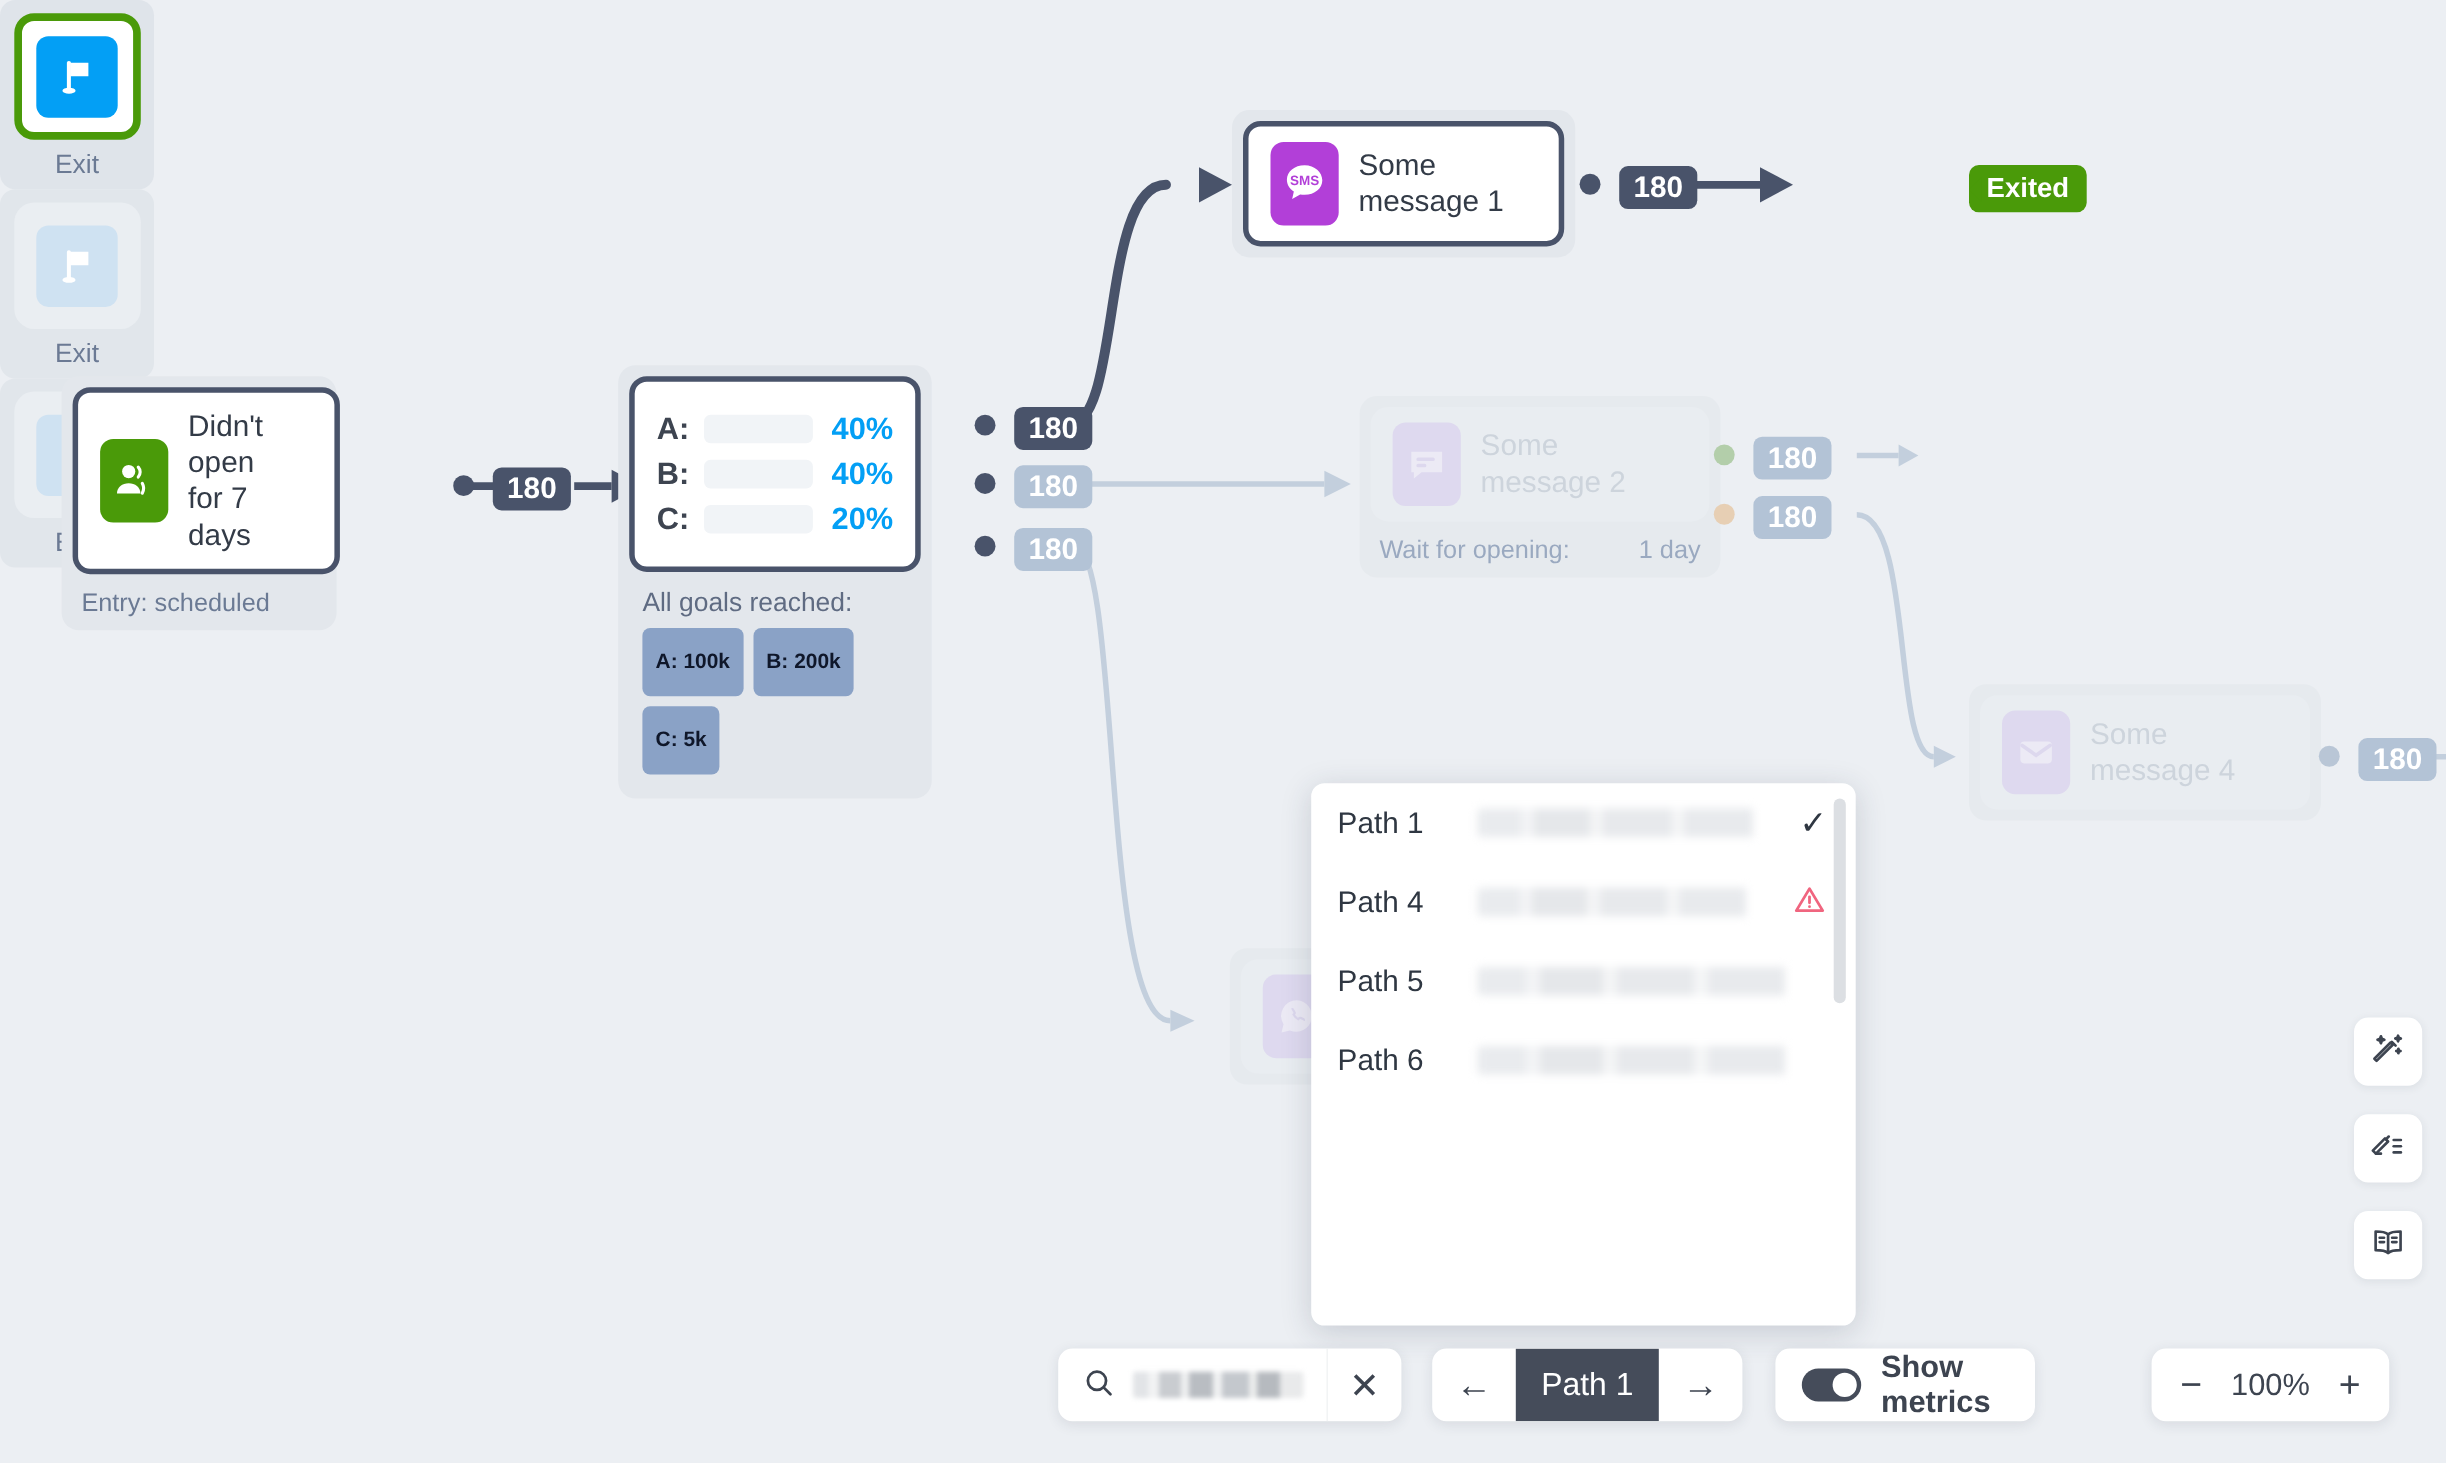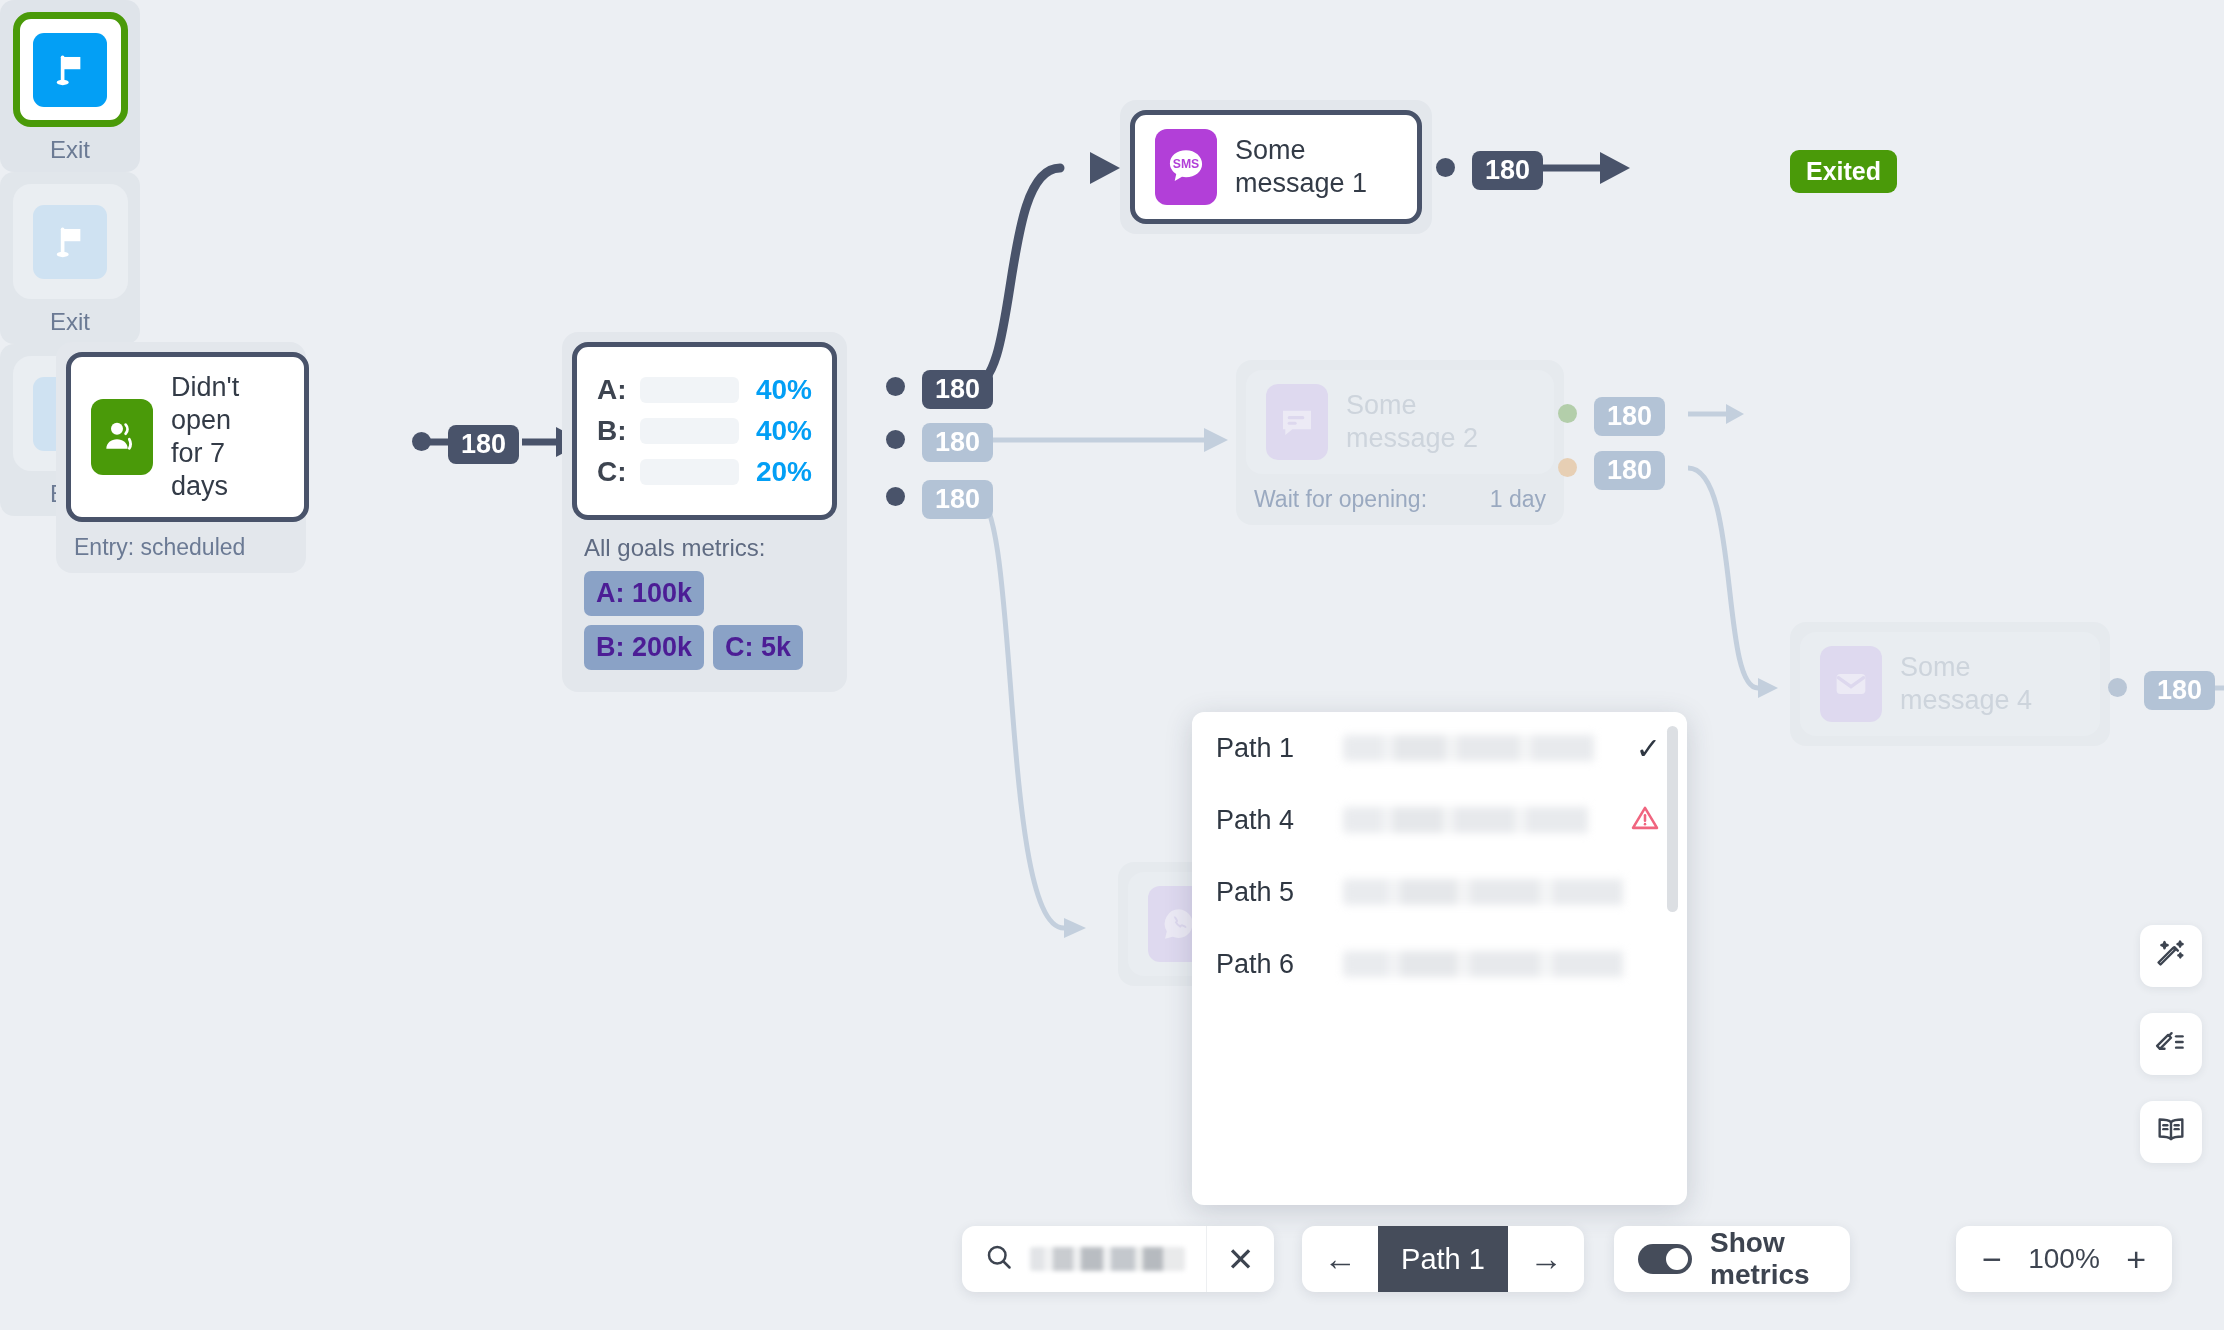--- a/index.html
+++ b/index.html
@@ -36,21 +36,21 @@
   #split-node { left:562px; top:332px; width:285px; }
   #split-node .node-card { display:block; padding:18px 20px; }
   .bar-row { display:flex; align-items:center; gap:13px; margin:9px 0; }
   .bar-label { font-size:28px; font-weight:bold; color:#3d4450; width:32px; }
   .bar-track { width:107px; height:26px; background:#f1f4f7; border-radius:6px; overflow:hidden; }
   .bar-fill { height:100%; background:#039ff5; border-radius:6px; }
   .bar-pct { font-size:28px; font-weight:bold; color:#039ff5; margin-left:4px; }
   .goals-box { padding:14px 12px 12px 12px; }
   .goals-title { font-size:24px; color:#5f6b82; margin-bottom:9px; }
   .goal-chips { display:flex; flex-wrap:wrap; gap:9px; }
-  .goal-chip { background:#8aa2c6; color:#4c1d95; font-size:27px; font-weight:bold; padding:7px 12px; border-radius:7px; }
+  .goal-chip { background:#8aa2c6; color:#0f172a; font-size:19px; font-weight:bold; padding:20px 12px; border-radius:7px; }
 
   
   #sms-node { left:1120px; top:100px; width:312px; }
   .ic-purple { background:#b23fd8; }
 
   
   #exit-node { left:1642px; top:100px; width:140px; background:#dfe4ea; padding:12px 12px 8px; border-radius:14px; text-align:center; }
   .exit-sq-outer { width:115px; height:115px; border:7px solid #4a9a09; border-radius:18px; background:#fff; display:flex; align-items:center; justify-content:center; margin:0 auto; }
   .exit-sq-outer.faded { border:none; background:#eaeef2; }
   .exit-ic { width:74px; height:74px; border-radius:11px; background:#039ff5; display:flex; align-items:center; justify-content:center; }
@@ -184,21 +184,21 @@
         <span class="bar-track"><span class="bar-fill" id="fill-b" style="width: 40%;"></span></span>
         <span class="bar-pct">40%</span>
       </div>
       <div class="bar-row">
         <span class="bar-label">C:</span>
         <span class="bar-track"><span class="bar-fill" id="fill-c" style="width: 20%;"></span></span>
         <span class="bar-pct">20%</span>
       </div>
     </div>
     <div class="goals-box">
-      <div class="goals-title">All goals metrics:</div>
+      <div class="goals-title">All goals reached:</div>
       <div class="goal-chips">
         <span class="goal-chip">A: 100k</span>
         <span class="goal-chip">B: 200k</span>
         <span class="goal-chip">C: 5k</span>
       </div>
     </div>
   </div>
   <span class="port" style="left:886px; top:377px;"></span>
   <span class="badge dark" style="left:922px; top:370px;">180</span>
   <span class="port" style="left:886px; top:430px;"></span>

